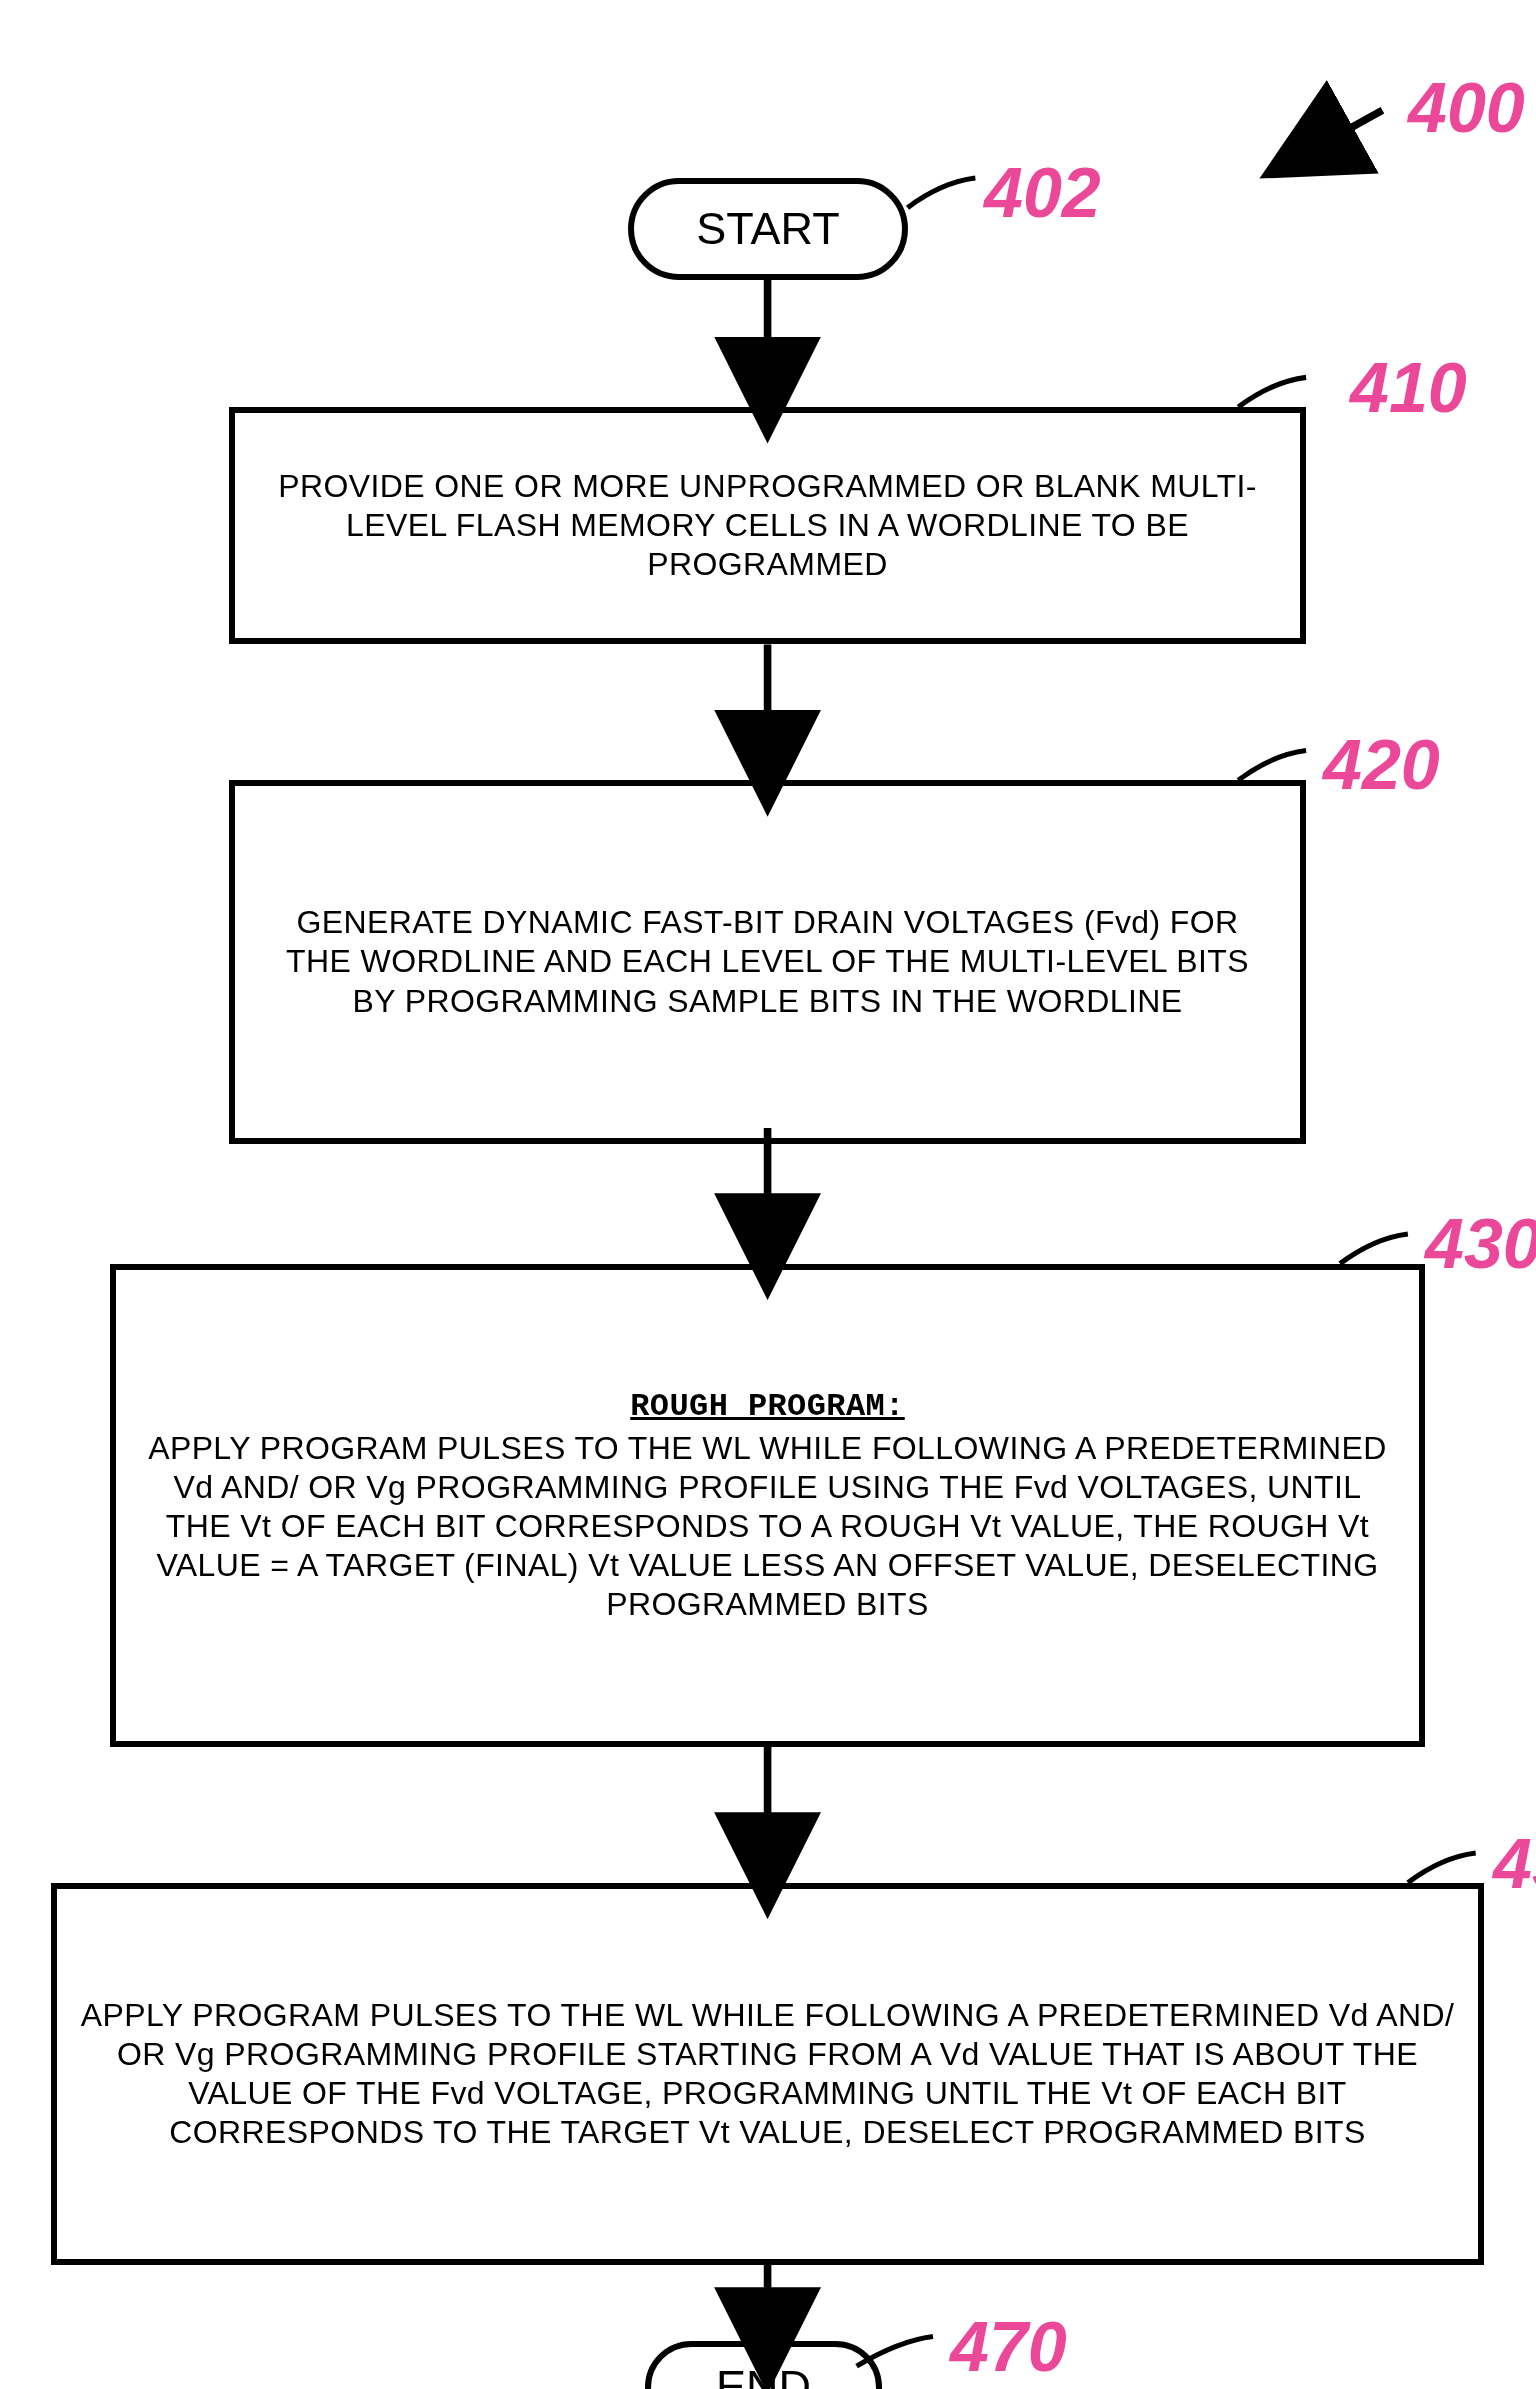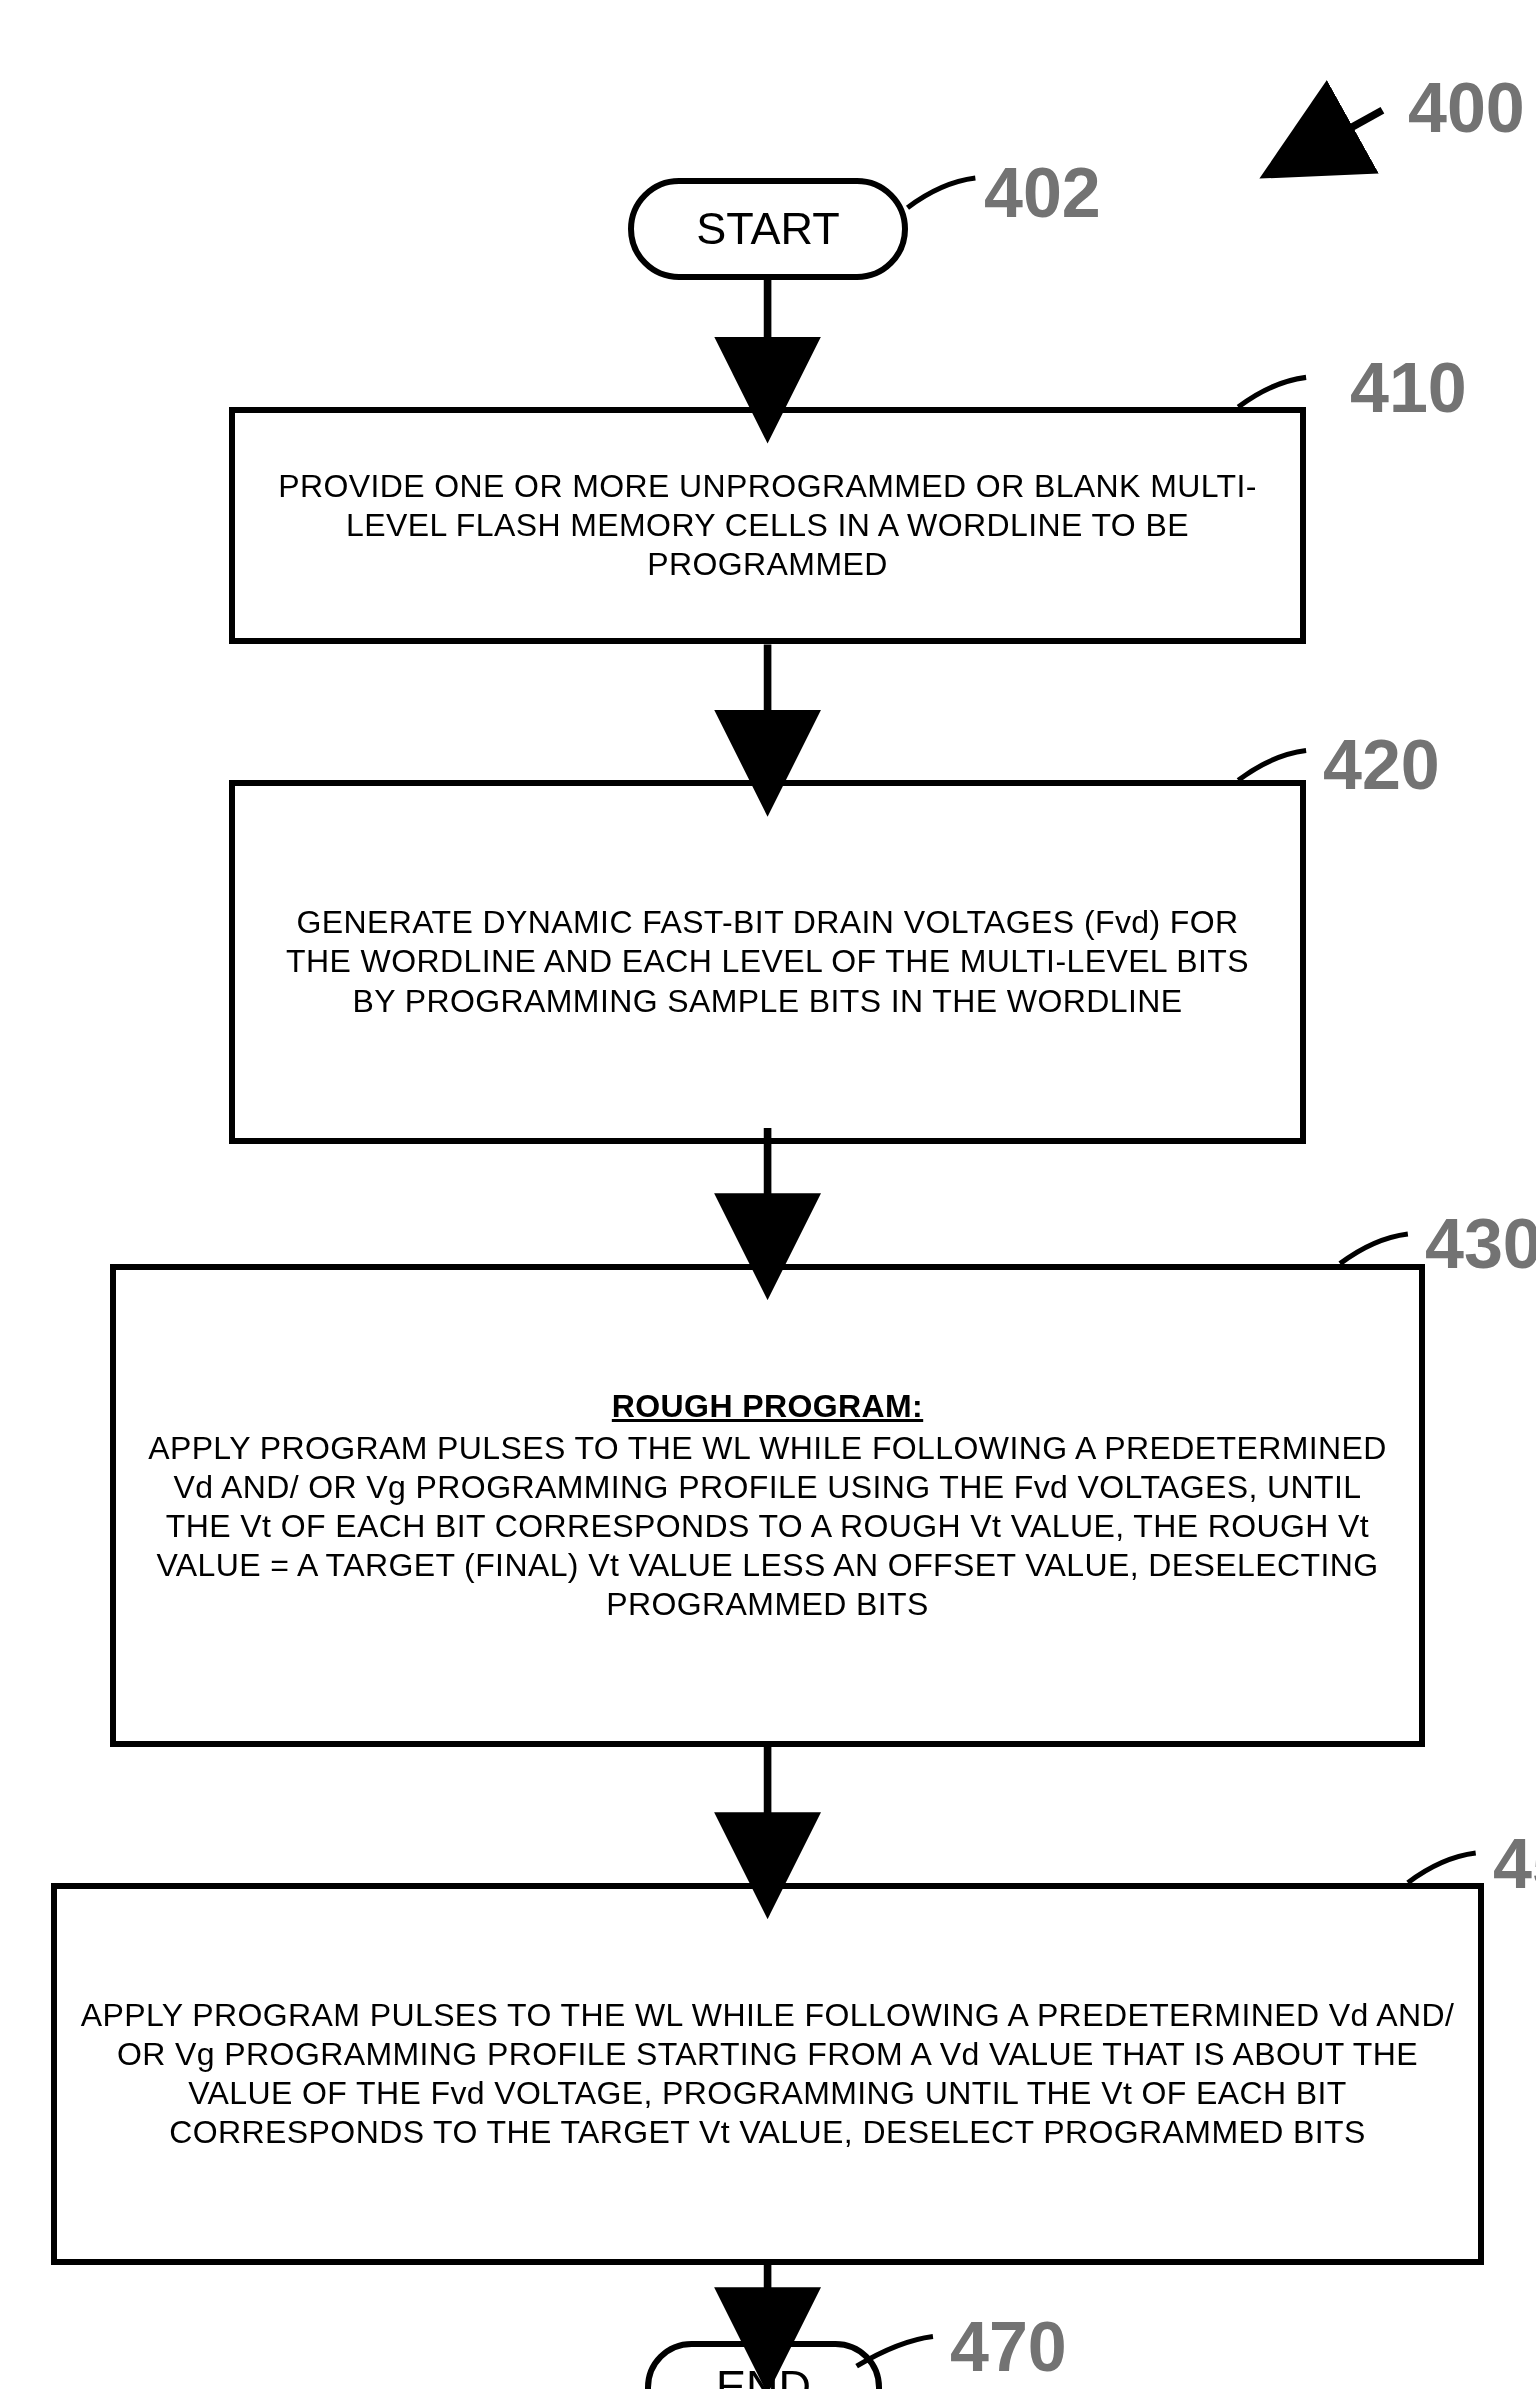--- a/index.html
+++ b/index.html
@@ -35,26 +35,28 @@
     letter-spacing: 0.4px;
   }
   .box .inner {
     width: 100%;
   }
   .box .heading {
     font-weight: 700;
     text-decoration: underline;
     margin-bottom: 3.4px;
     display: block;
+    font-family: Liberation Mono, monospace;
   }
   .label {
     position: absolute;
     font-size: 70px;
     font-weight: 700;
-    color: #737373;
+    color: #ec4899;
+    font-style: italic;
   }
   svg.flow {
     position: absolute;
     left: 0; top: 0;
     width: 1536px;
     height: 2389px;
     pointer-events: none;
   }
 </style>
 </head>

